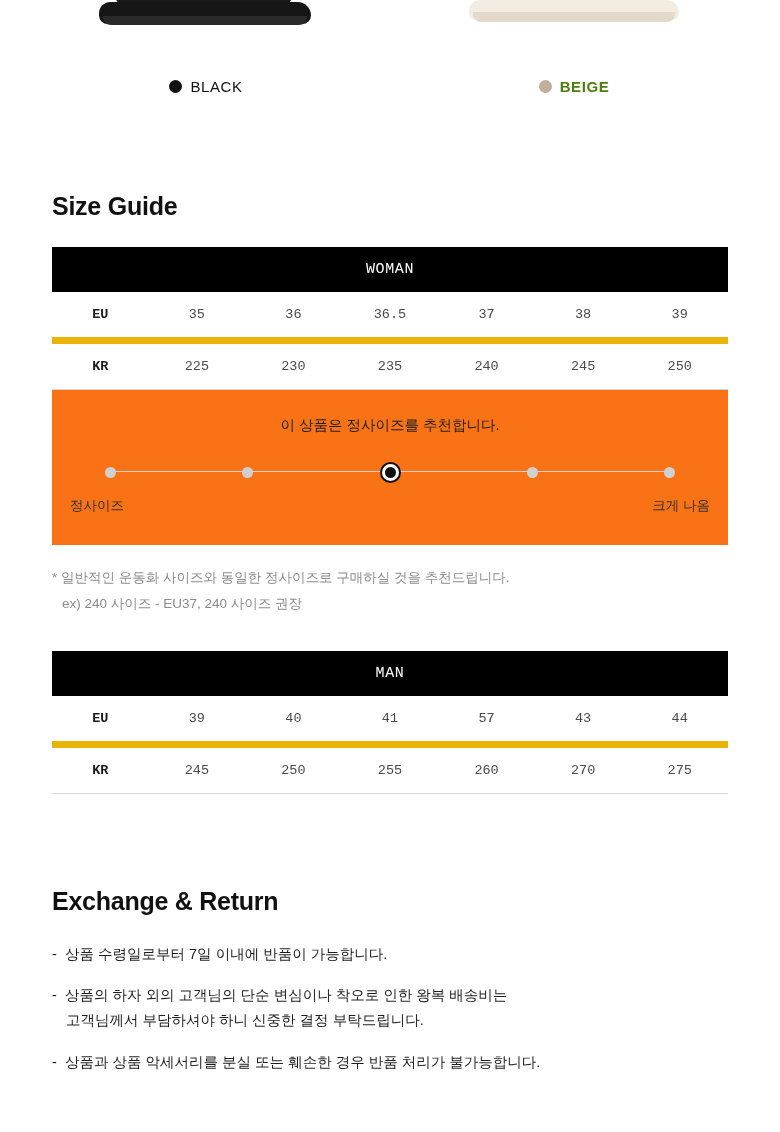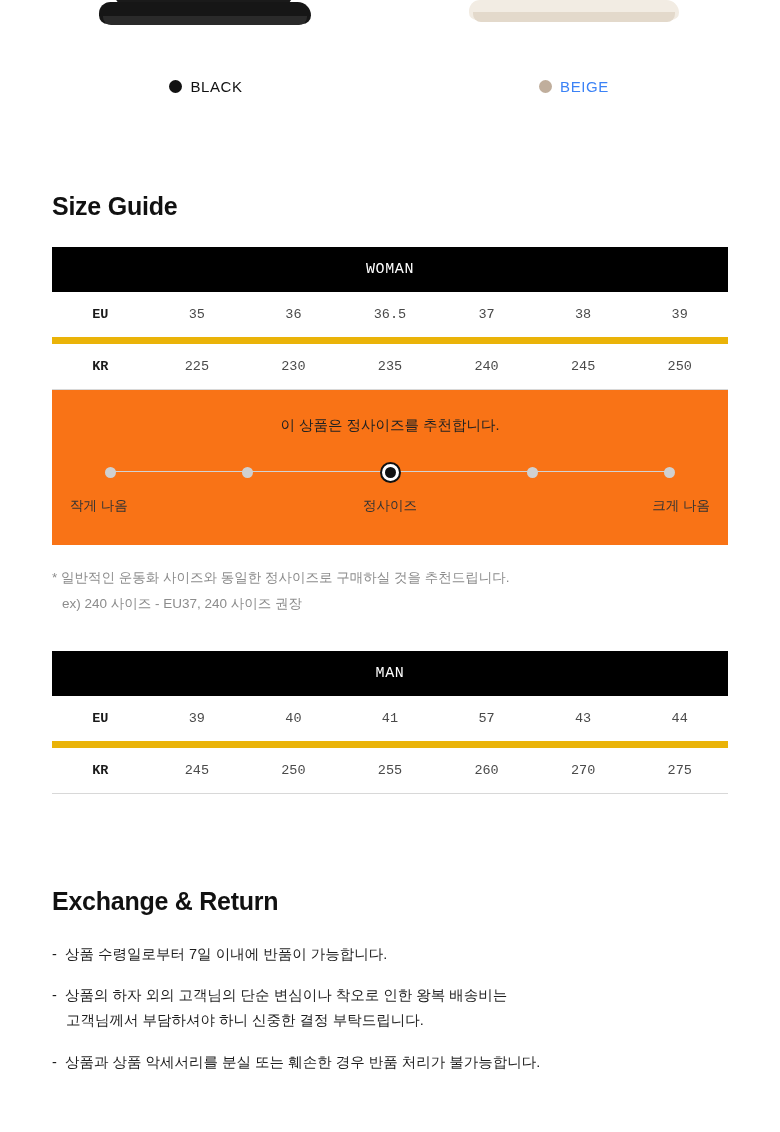--- a/index.html
+++ b/index.html
@@ -117,21 +117,21 @@
     font-size: 15px;
     letter-spacing: 0.04em;
   }
   .dot {
     width: 13px;
     height: 13px;
     border-radius: 50%;
     display: inline-block;
   }
   .label-black { color: #111111; font-weight: 500; }
-  .label-beige { color: #3b82f6; font-weight: 400; }
+  .label-beige { color: #4d7c0f; font-weight: 700; }
 
   
   .section-title {
     font-size: 25px;
     font-weight: 700;
     letter-spacing: -0.01em;
     color: #111111;
     padding: 0 52px;
   }
 
@@ -329,21 +329,20 @@
     <div class="fit-line"></div>
     <div class="fit-points">
       <span class="fit-pt"></span>
       <span class="fit-pt"></span>
       <span class="fit-pt active"></span>
       <span class="fit-pt"></span>
       <span class="fit-pt"></span>
     </div>
   </div>
   <div class="fit-labels">
-    <span>작게 나옴</span>
     <span>정사이즈</span>
     <span>크게 나옴</span>
   </div>
 </div>
 
 <div class="note" style="margin-top:20px">
   <div>* 일반적인 운동화 사이즈와 동일한 정사이즈로 구매하실 것을 추천드립니다.</div>
   <div class="indent">ex) 240 사이즈 - EU37, 240 사이즈 권장</div>
 </div>
 

